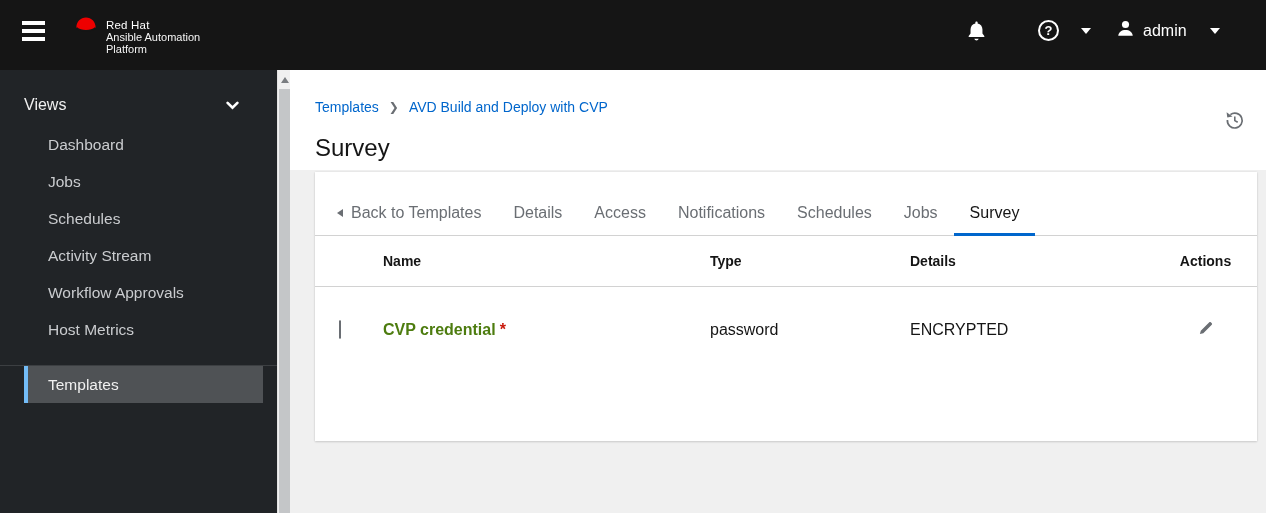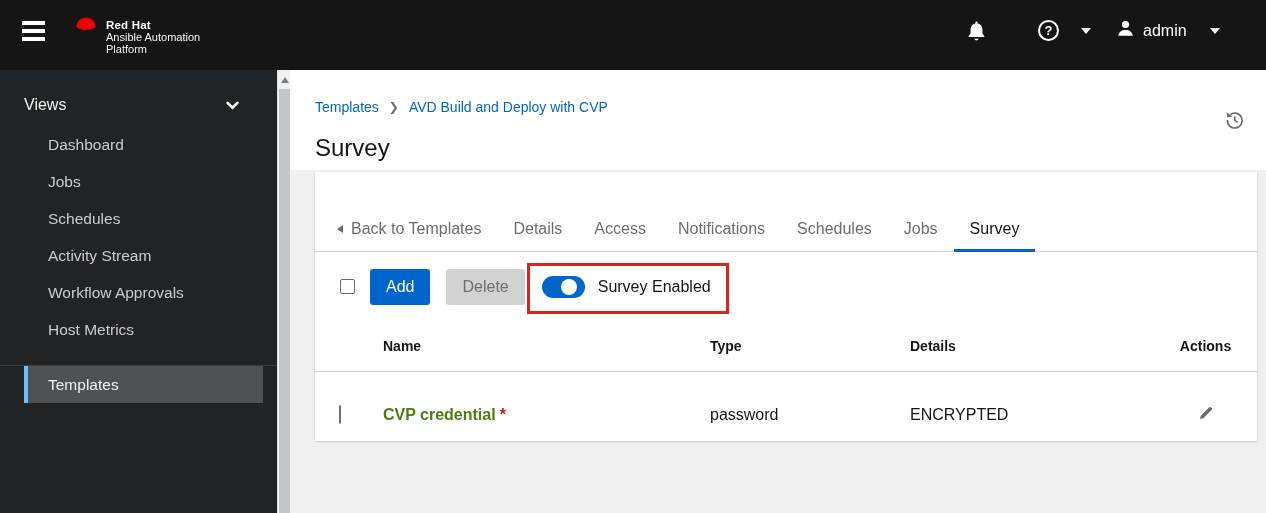--- a/index.html
+++ b/index.html
@@ -7,21 +7,21 @@
   body {
     width:1266px; height:513px; position:relative; overflow:hidden;
     font-family:"Liberation Sans", sans-serif; background:#f0f0f0; color:#151515;
   }
   
   .hdr { position:absolute; top:0; left:0; width:1266px; height:70px; background:#151515; }
   .hamburger { position:absolute; left:22px; top:21px; width:24px; height:24px; background:none; border:none; cursor:pointer; padding:0; }
   .hamburger span { display:block; width:23px; height:3.6px; background:#fff; margin:0 0 4.4px 0; }
   .brand { position:absolute; left:73px; top:15px; display:flex; align-items:flex-start; }
   .brand-text { margin-left:7px; color:#fff; line-height:12px; padding-top:4px; }
-  .brand-line1 { font-weight:bold; font-size:11.5px; letter-spacing:.2px; }
+  .brand-line1 { font-weight:normal; font-size:11.5px; letter-spacing:.2px; }
   .brand-line2, .brand-line3 { font-size:11px; color:#f5f5f5; }
   .hdr-bell { position:absolute; left:967px; top:20px; background:none; border:none; padding:0; cursor:pointer; }
   .hdr-help { position:absolute; left:1038px; top:20px; display:flex; align-items:center; cursor:pointer; }
   .qcircle { width:21px; height:21px; border:2px solid #fff; border-radius:50%; color:#fff; font-weight:bold; font-size:13px; display:flex; align-items:center; justify-content:center; }
   .caret { width:0; height:0; border-left:5.5px solid transparent; border-right:5.5px solid transparent; border-top:6.5px solid #fff; }
   .hdr-help .caret { margin-left:22px; }
   .hdr-user { position:absolute; left:1116px; top:19px; display:flex; align-items:center; cursor:pointer; }
   .hdr-user .uname { color:#fff; font-size:16px; margin-left:8px; }
   .hdr-user .caret { margin-left:23px; }
   
@@ -38,21 +38,21 @@
   
   .main { position:absolute; top:70px; left:290px; width:976px; height:443px; background:#f0f0f0; }
   .pagehead { position:absolute; top:0; left:0; width:976px; height:100px; background:#fff; }
   .breadcrumb { position:absolute; left:25px; top:29px; font-size:14px; display:flex; align-items:center; }
   .breadcrumb a { color:#0066cc; text-decoration:none; cursor:pointer; }
   .crumb-sep { color:#6a6e73; margin:0 10px; font-size:12px; }
   .page-title { position:absolute; left:25px; top:48px; font-size:24px; font-weight:400; color:#151515; }
   .history-btn { position:absolute; right:22px; top:41px; background:none; border:none; padding:0; cursor:pointer; }
   
   .card { position:absolute; left:25px; top:102px; width:942px; height:269px; background:#fff; box-shadow:0 1px 2px rgba(3,3,3,.14), 0 0 2px rgba(3,3,3,.08); }
-  .tabs { height:80px; display:flex; align-items:flex-end; border-bottom:1px solid #d2d2d2; padding-left:6px; }
+  .tabs { height:64px; display:flex; align-items:flex-end; border-bottom:1px solid #d2d2d2; padding-left:6px; }
   .tab { height:44px; margin-bottom:-1px; padding:0 16px; display:flex; align-items:center; font-size:16px; color:#6a6e73; border-bottom:3px solid transparent; cursor:pointer; background:none; border-top:none; border-left:none; border-right:none; font-family:inherit; }
   .tab.active { color:#151515; border-bottom-color:#0066cc; }
   .back-caret { width:0; height:0; border-top:4.5px solid transparent; border-bottom:4.5px solid transparent; border-right:6px solid #6a6e73; margin-right:8px; }
   
   .toolbar { position:relative; height:69px; display:flex; align-items:center; padding-left:25px; }
   .cbx { width:15px; height:15px; background:#fff; border:1px solid #6a6e73; border-radius:2px; cursor:pointer; flex:none; }
   .btn { font-family:inherit; font-size:16px; border:none; border-radius:3px; padding:9px 16px; cursor:pointer; }
   .btn-add { margin-left:15px; background:#0066cc; color:#fff; }
   .btn-delete { margin-left:16px; background:#d2d2d2; color:#6a6e73; cursor:default; }
   .switch-wrap { margin-left:17px; display:flex; align-items:center; }
@@ -193,32 +193,20 @@
           <span>Schedules</span>
         </button>
       <button class="tab">
           <span>Jobs</span>
         </button>
       <button class="tab active">
           <span>Survey</span>
         </button>
     </div>
 
-    <div class="toolbar">
-      <span class="cbx"></span>
-      <button class="btn btn-add">Add</button>
-      <button class="btn btn-delete" disabled="">Delete</button>
-      <div class="switch-wrap">
-        <span class="switch">
-            <span class="knob"></span>
-          </span>
-        <span class="switch-label">Survey Enabled</span>
-      </div>
-      <div class="annotation"></div>
-    </div>
 
     <div class="thead">
       <span></span>
       <span>Name</span>
       <span>Type</span>
       <span>Details</span>
       <span class="col-actions">Actions</span>
     </div>
 
     <div class="trow">

